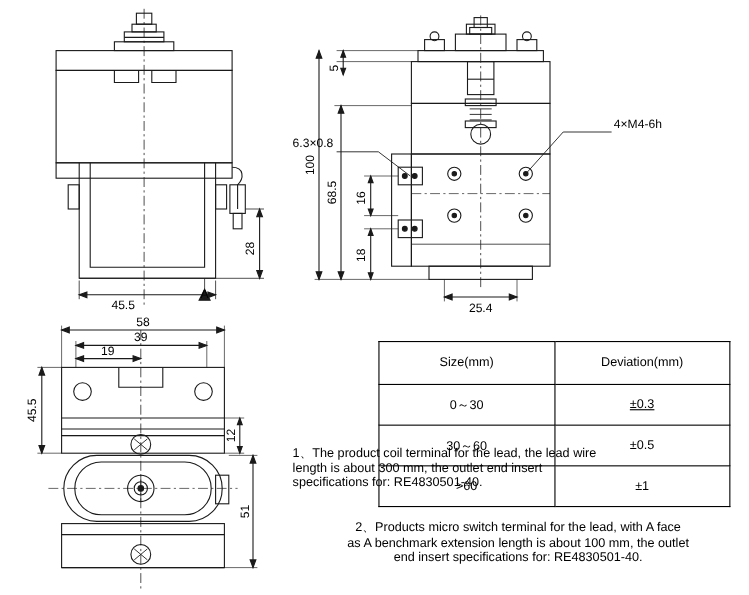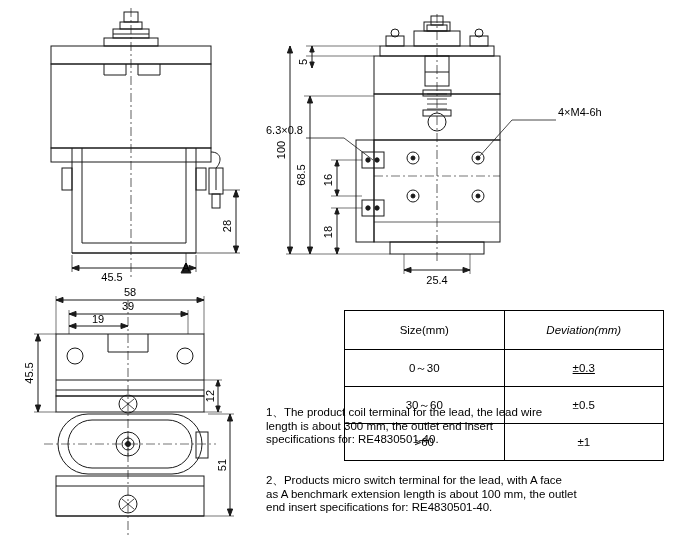--- a/index.html
+++ b/index.html
@@ -252,21 +252,21 @@
       <text class="dimtxt" x="33" y="373" text-anchor="middle" transform="rotate(-90 33 373)">45.5</text>
       <text class="dimtxt" x="214" y="396" text-anchor="middle" transform="rotate(-90 214 396)">12</text>
       <text class="dimtxt" x="226" y="465" text-anchor="middle" transform="rotate(-90 226 465)">51</text>
     </g>
   </svg>
 
   <table class="spec" style="left:344px; top:310px; width:320px;">
     <thead>
       <tr>
         <th style="width:50%;height:30px;">Size(mm)</th>
-        <th style="width:50%;height:30px;font-style:italic;">Deviation(mm)</th>
+        <th style="width:50%;height:30px;">Deviation(mm)</th>
       </tr>
     </thead>
     <tbody>
       <tr>
         <td style="height:28px;margin-left:24px;">0～30</td>
         <td style="height:28px;text-decoration:underline;">±0.3</td>
       </tr>
       <tr>
         <td style="height:28px;">30～60</td>
         <td style="height:28px;">±0.5</td>
@@ -274,17 +274,17 @@
       <tr>
         <td style="height:28px;">&gt;60</td>
         <td style="height:28px;">±1</td>
       </tr>
     </tbody>
   </table>
 
   <div class="note" style="left:266px; top:406px; width:410px;">1、The product coil terminal for the lead, the lead wire
 length is about 300 mm, the outlet end insert
 specifications for: RE4830501-40.</div>
-  <div class="note" style="left:266px; top:474px; width:410px;">2、Products micro switch terminal for the lead, with A face
+  <div class="note" style="left:266px; top:474px; width:410px;text-align:center;">2、Products micro switch terminal for the lead, with A face
 as A benchmark extension length is about 100 mm, the outlet
 end insert specifications for: RE4830501-40.</div>
 
 </div>
 
 </body></html>

